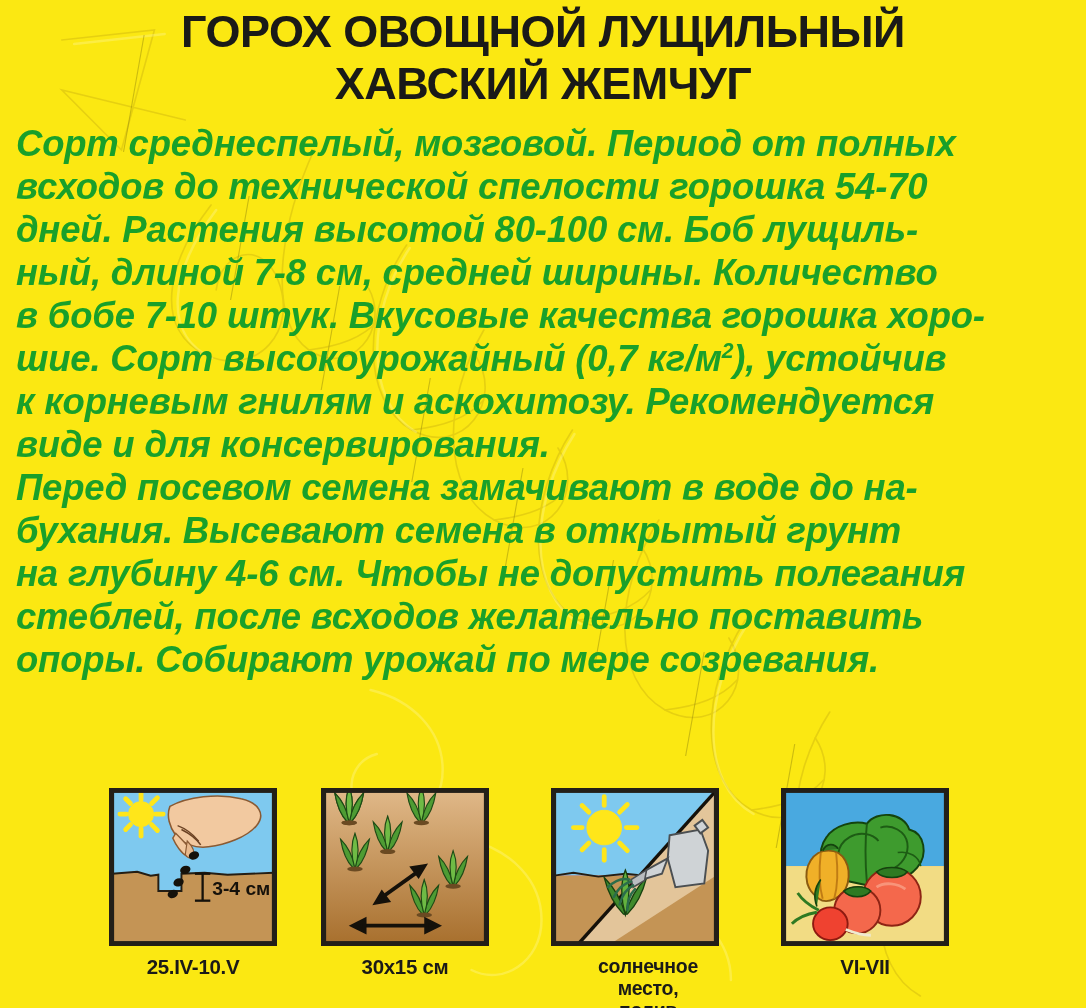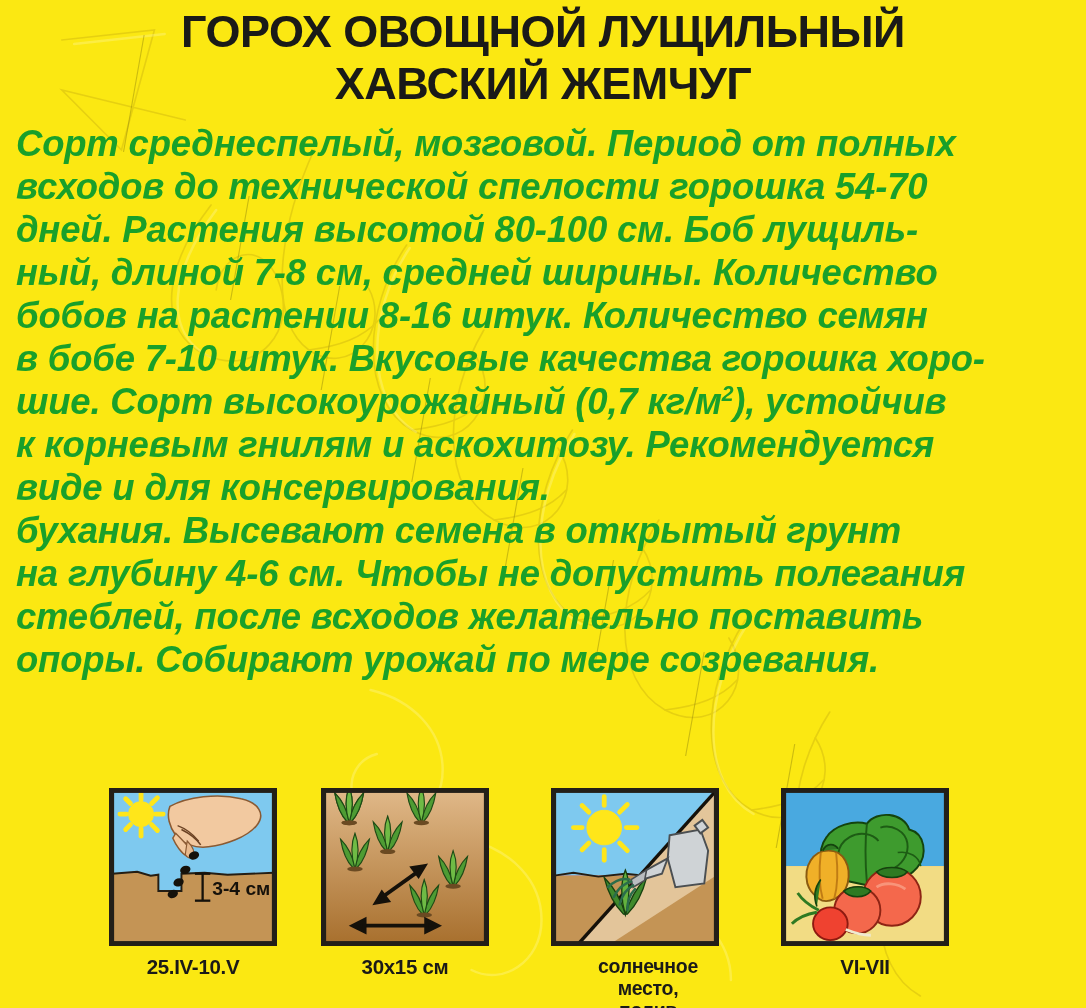--- a/index.html
+++ b/index.html
@@ -123,25 +123,25 @@
   <div class="title-block">
     <span class="title-line l1">ГОРОХ ОВОЩНОЙ ЛУЩИЛЬНЫЙ</span>
     <span class="title-line l2">ХАВСКИЙ ЖЕМЧУГ</span>
   </div>
 
   <div class="body-text">
     <span class="tline">Сорт среднеспелый, мозговой. Период от полных</span>
     <span class="tline">всходов до технической спелости горошка 54-70</span>
     <span class="tline">дней. Растения высотой 80-100 см. Боб лущиль-</span>
     <span class="tline">ный, длиной 7-8 см, средней ширины. Количество</span>
-    <span class="tline">бобов на растении 8-16 штук. Количество семян</span>
     <span class="tline">в бобе 7-10 штук. Вкусовые качества горошка хоро-</span>
     <span class="tline"><span>шие. Сорт высокоурожайный (0,7 кг/м</span><sup>2</sup><span>), устойчив</span></span>
     <span class="tline">к корневым гнилям и аскохитозу. Рекомендуется</span>
     <span class="tline">виде и для консервирования.</span>
+    <span class="tline">Перед посевом семена замачивают в воде до на-</span>
     <span class="tline">бухания. Высевают семена в открытый грунт</span>
     <span class="tline">на глубину 4-6 см. Чтобы не допустить полегания</span>
     <span class="tline">стеблей, после всходов желательно поставить</span>
     <span class="tline">опоры. Собирают урожай по мере созревания.</span>
   </div>
 
   <div class="panels">
 
     <div class="panel p1">
       <div class="panel-box">

